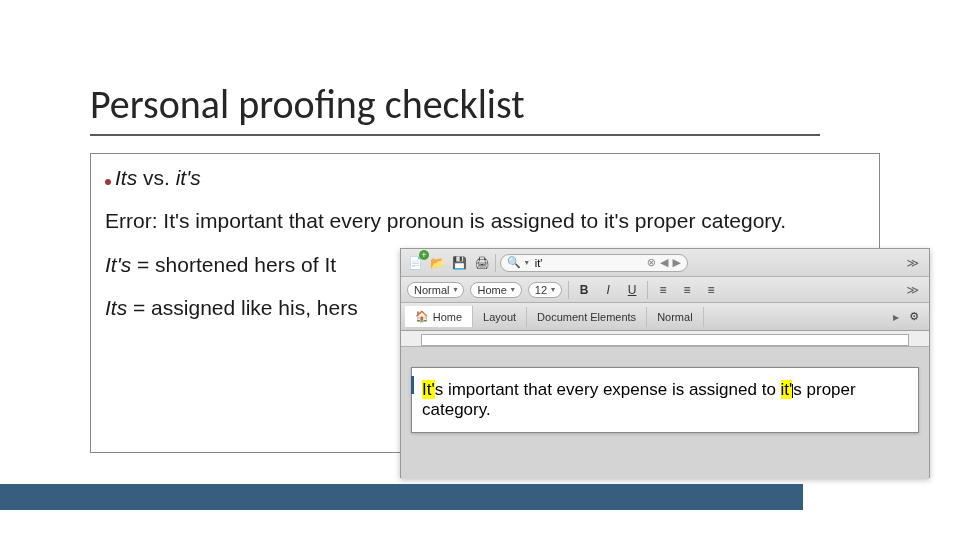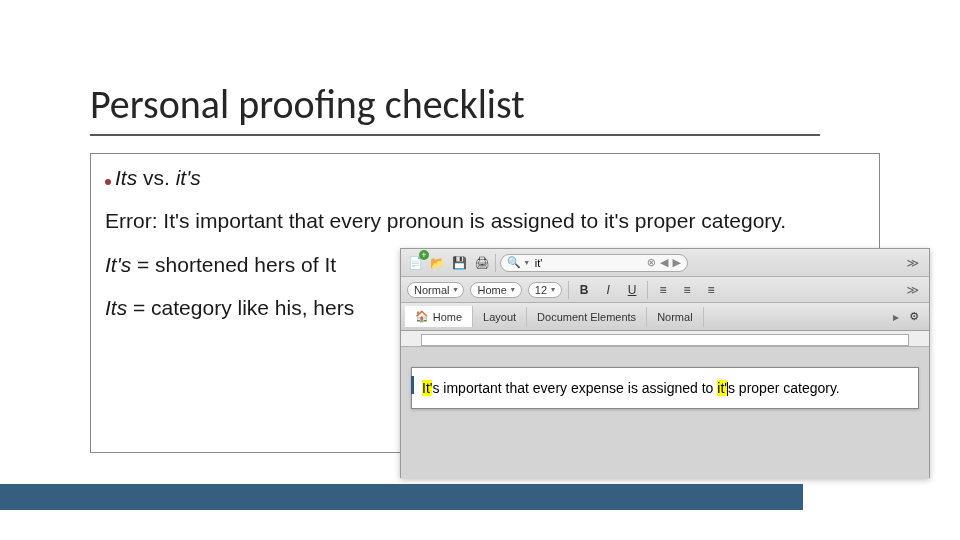--- a/index.html
+++ b/index.html
@@ -15,21 +15,21 @@
   .footer-bar { position: absolute; bottom: 30px; left: 0; width: 100%; height: 26px; background: #365f7f; }
   .word-window { position: absolute; top: 248px; left: 400px; width: 530px; height: 230px; background: #f2f2f2; border: 1px solid #999; box-shadow: 0 2px 6px rgba(0,0,0,0.25); font-family: Arial, sans-serif; }
   .wtoolbar1 { height: 28px; background: linear-gradient(#e8e8e8,#d8d8d8); border-bottom: 1px solid #b0b0b0; display: flex; align-items: center; padding: 0 6px; gap: 4px; font-size: 11px; color: #333; }
   .wtoolbar2 { height: 26px; background: linear-gradient(#e8e8e8,#d8d8d8); border-bottom: 1px solid #b0b0b0; display: flex; align-items: center; padding: 0 6px; gap: 6px; font-size: 11px; color: #333; }
   .wribbon { height: 28px; background: linear-gradient(#e8e8e8,#d0d0d0); border-bottom: 1px solid #a0a0a0; display: flex; align-items: center; padding: 0 4px; gap: 0; font-size: 11px; color: #333; }
   .ribbon-tab { padding: 4px 10px; border-right: 1px solid #c0c0c0; display: flex; align-items: center; gap: 4px; }
   .ribbon-tab.active { background: #fff; }
   .wruler { height: 16px; background: #eee; border-bottom: 1px solid #b0b0b0; position: relative; }
   .wruler::after { content: ''; position: absolute; left: 20px; right: 20px; top: 3px; height: 10px; background: #fff; border: 1px solid #aaa; }
   .wpage { background: #d4d4d4; height: 132px; padding: 20px 10px; }
-  .wpaper { background: #fff; border: 1px solid #888; padding: 12px 10px; font-size: 14px; color: #000; box-shadow: 0 1px 3px rgba(0,0,0,0.2); position: relative; }
+  .wpaper { background: #fff; border: 1px solid #888; padding: 12px 10px; font-size: 17px; color: #000; box-shadow: 0 1px 3px rgba(0,0,0,0.2); position: relative; }
   .highlight { background: #ffff00; }
   .cursor { display: inline-block; width: 1px; height: 14px; background: #000; vertical-align: middle; }
   .tb-icon { width: 18px; height: 18px; display: inline-flex; align-items: center; justify-content: center; font-size: 12px; border-radius: 2px; }
   .searchbox { display: flex; align-items: center; background: #f8f8f8; border: 1px solid #aaa; border-radius: 10px; height: 18px; padding: 0 6px; gap: 4px; min-width: 160px; font-size: 11px; }
   .searchbox input { border: none; outline: none; background: transparent; font-size: 11px; width: 110px; }
   .sel { border: 1px solid #aaa; background: #fff; padding: 1px 6px; border-radius: 8px; display: flex; align-items: center; gap: 4px; }
   .chev { font-size: 8px; color: #666; }
   .divider { width: 1px; height: 18px; background: #bbb; }
   .green-plus { position: relative; }
   .green-plus::after { content: '+'; position: absolute; top: -4px; right: -4px; width: 10px; height: 10px; background: #4a9d3a; color: #fff; border-radius: 50%; font-size: 9px; line-height: 10px; text-align: center; }
@@ -47,21 +47,21 @@
       <span class="bullet-dot"></span>
       <span>
         <span class="italic">Its</span><span> vs. </span><span class="italic">it's</span>
       </span>
     </div>
     <div class="para">Error: It's important that every pronoun is assigned to it's proper category.</div>
     <div class="para">
       <span class="italic">It's</span><span> = shortened hers of It</span>
     </div>
     <div class="para">
-      <span class="italic">Its</span><span> = category like his, hers</span>
+      <span class="italic">Its</span><span> = assigned like his, hers</span>
     </div>
   </div>
 
   <div class="word-window">
     <div class="wtoolbar1">
       <span class="tb-icon green-plus">📄</span>
       <span class="tb-icon">📂</span>
       <span class="tb-icon">💾</span>
       <span class="tb-icon">🖨</span>
       <span class="divider"></span>

